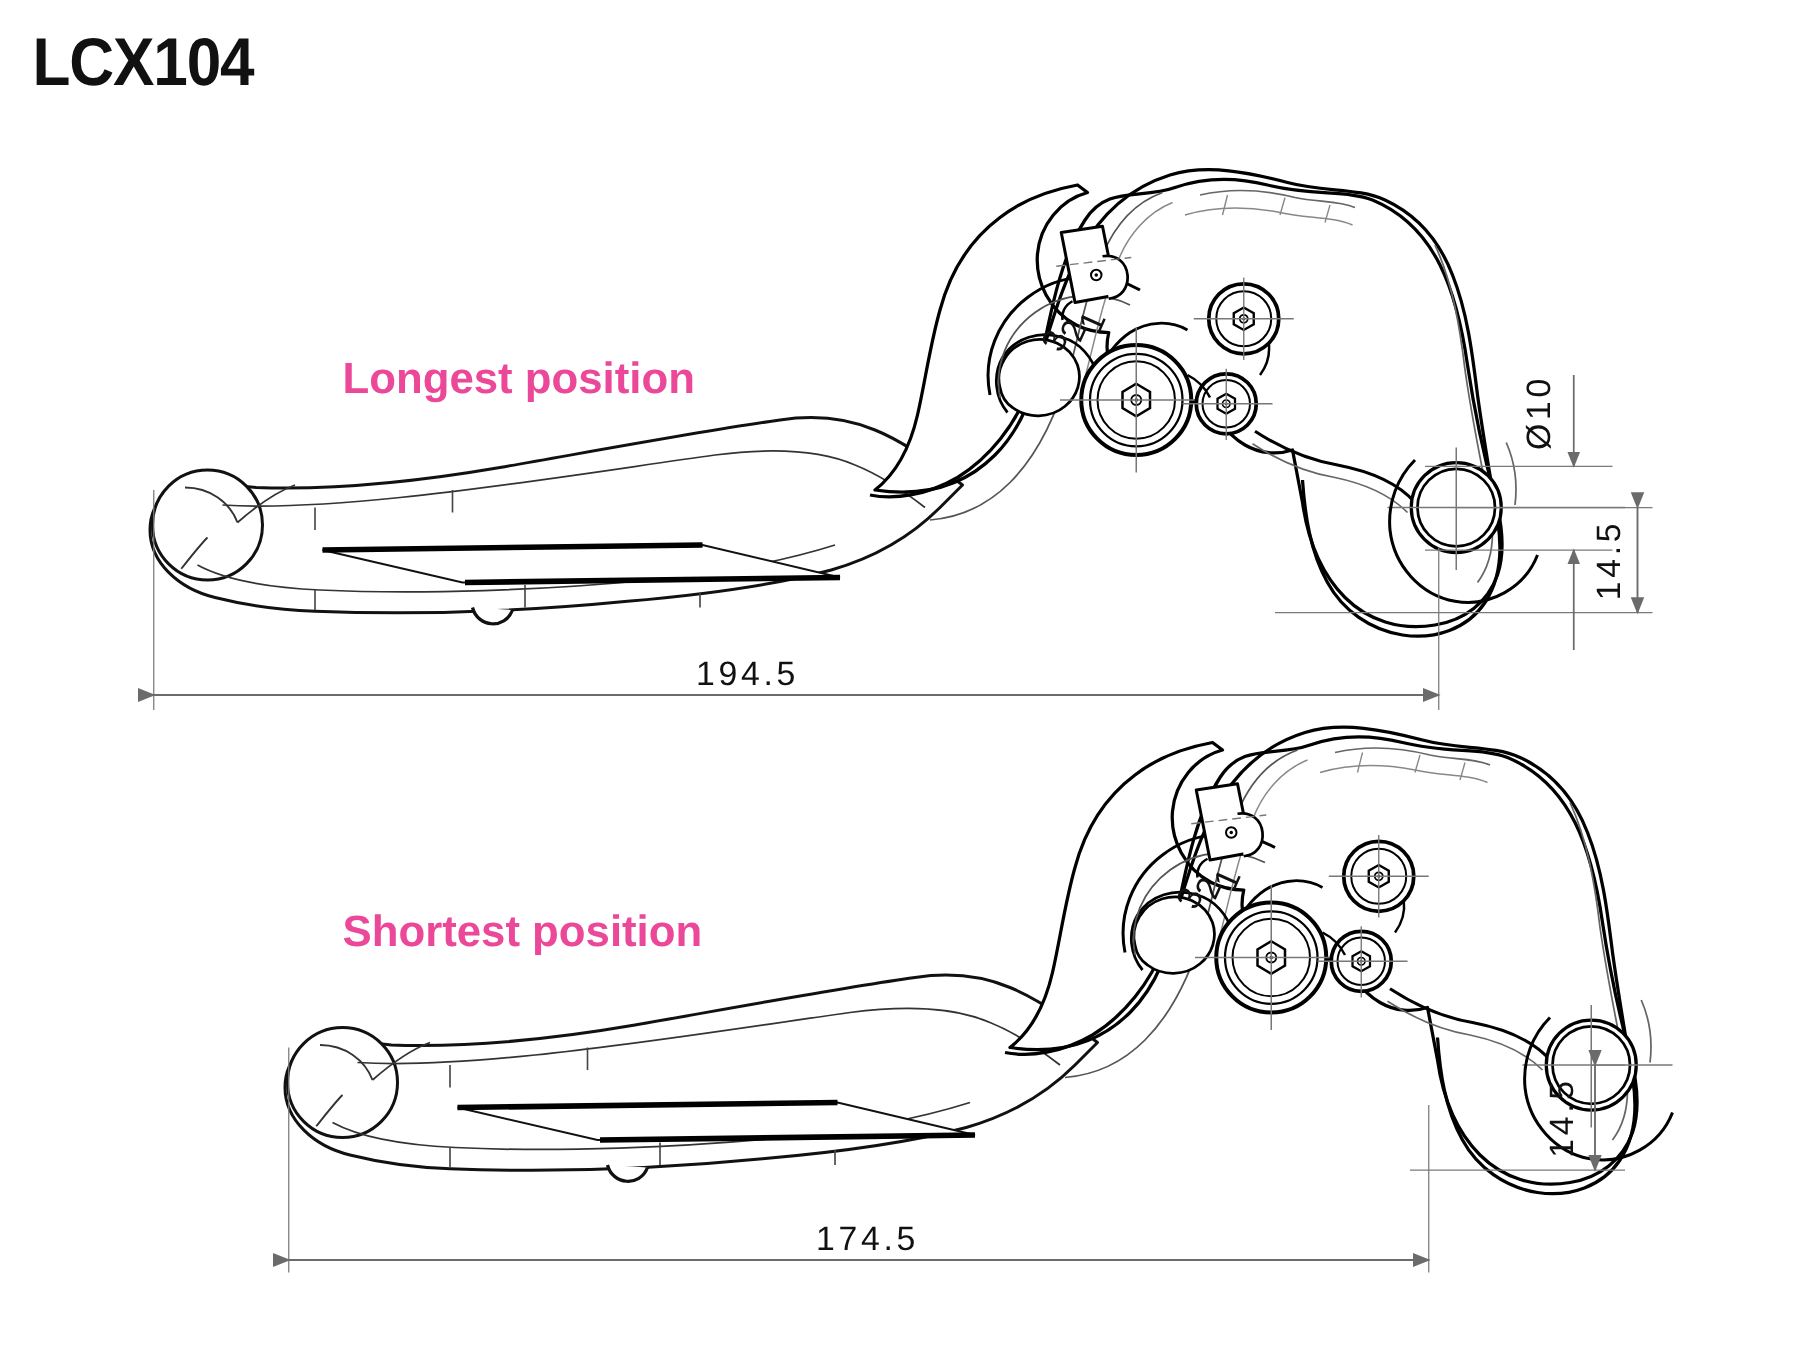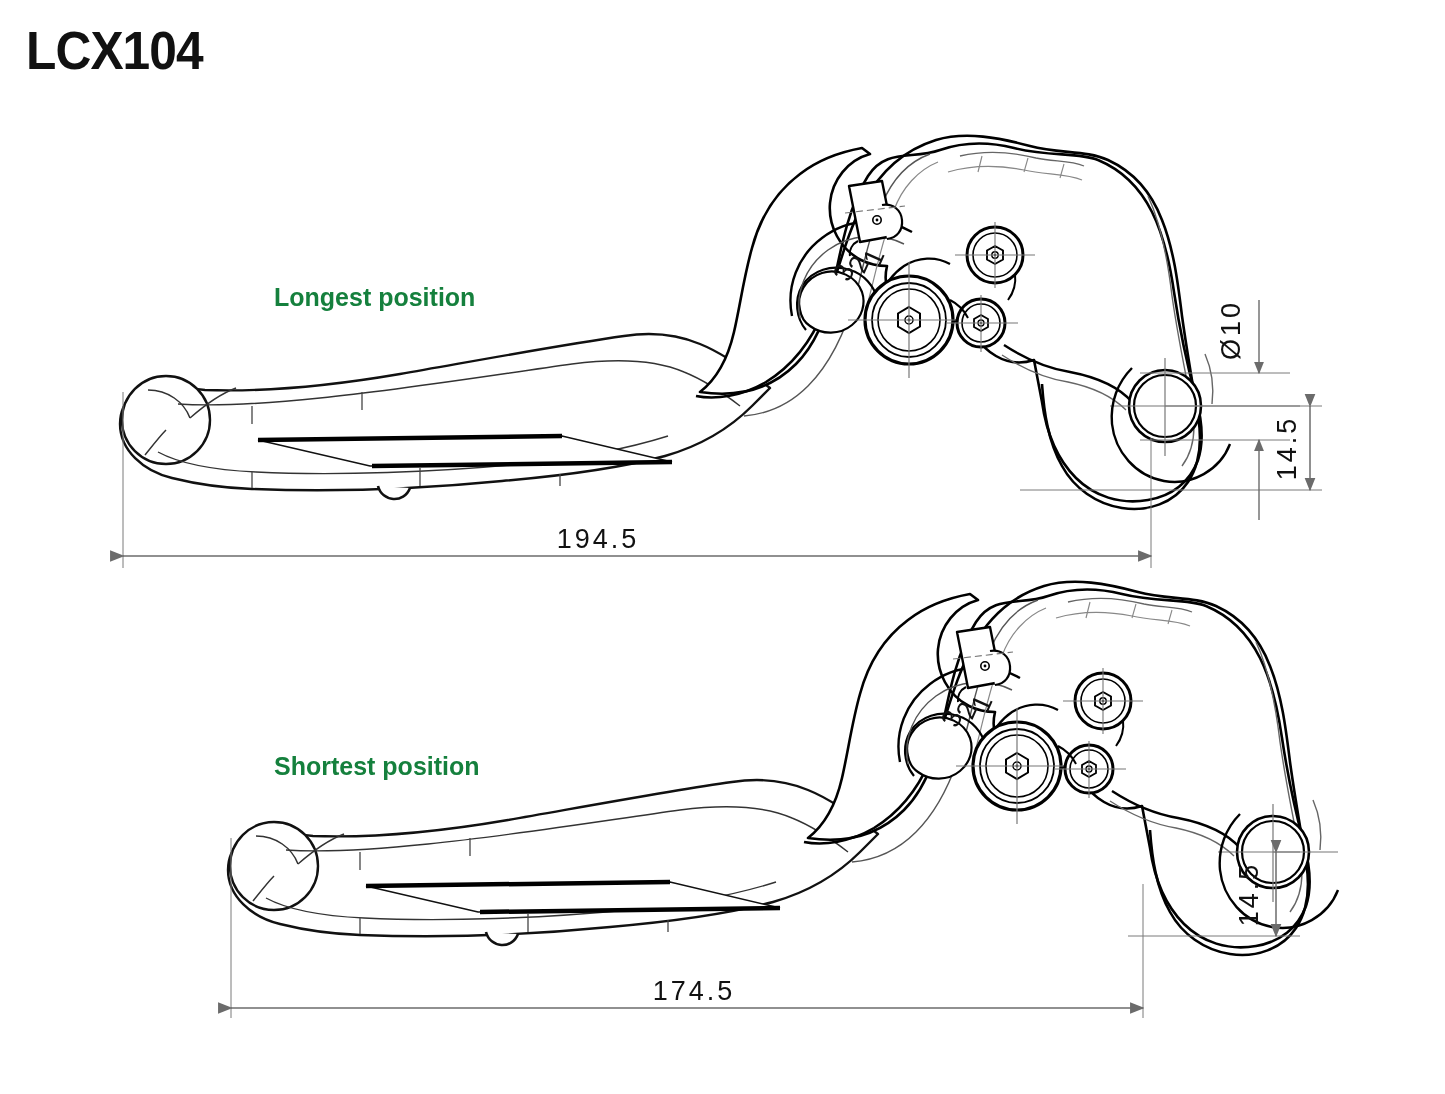--- a/index.html
+++ b/index.html
@@ -11,25 +11,25 @@
     -webkit-font-smoothing:antialiased;
   }
   #page-title{
     position:absolute;left:26px;top:23px;
     font-size:54px;font-weight:bold;letter-spacing:-1px;
     line-height:1;color:#111;
     font-family:"Liberation Sans","DejaVu Sans",sans-serif;
     transform:scaleX(0.92);transform-origin:left top;
   }
   .pos-label{
-    position:absolute;font-size:25px;font-weight:bold;color:#15803d;
+    position:absolute;font-size:35px;font-weight:bold;color:#ec4899;
     white-space:nowrap;letter-spacing:0px;
   }
   #label-longest{left:274px;top:283px;}
-  #label-shortest{left:274px;top:752px;}
+  #label-shortest{left:274px;top:726px;}
   svg.dwg{position:absolute;left:0;top:0;width:1445px;height:1094px;overflow:visible;}
   .dimtext{
     font-family:"Liberation Sans","DejaVu Sans",sans-serif;
     font-size:27px;fill:#111;letter-spacing:3px;
   }
 </style>
 </head>
 <body>
 
 <div id="page-title">LCX104</div>

